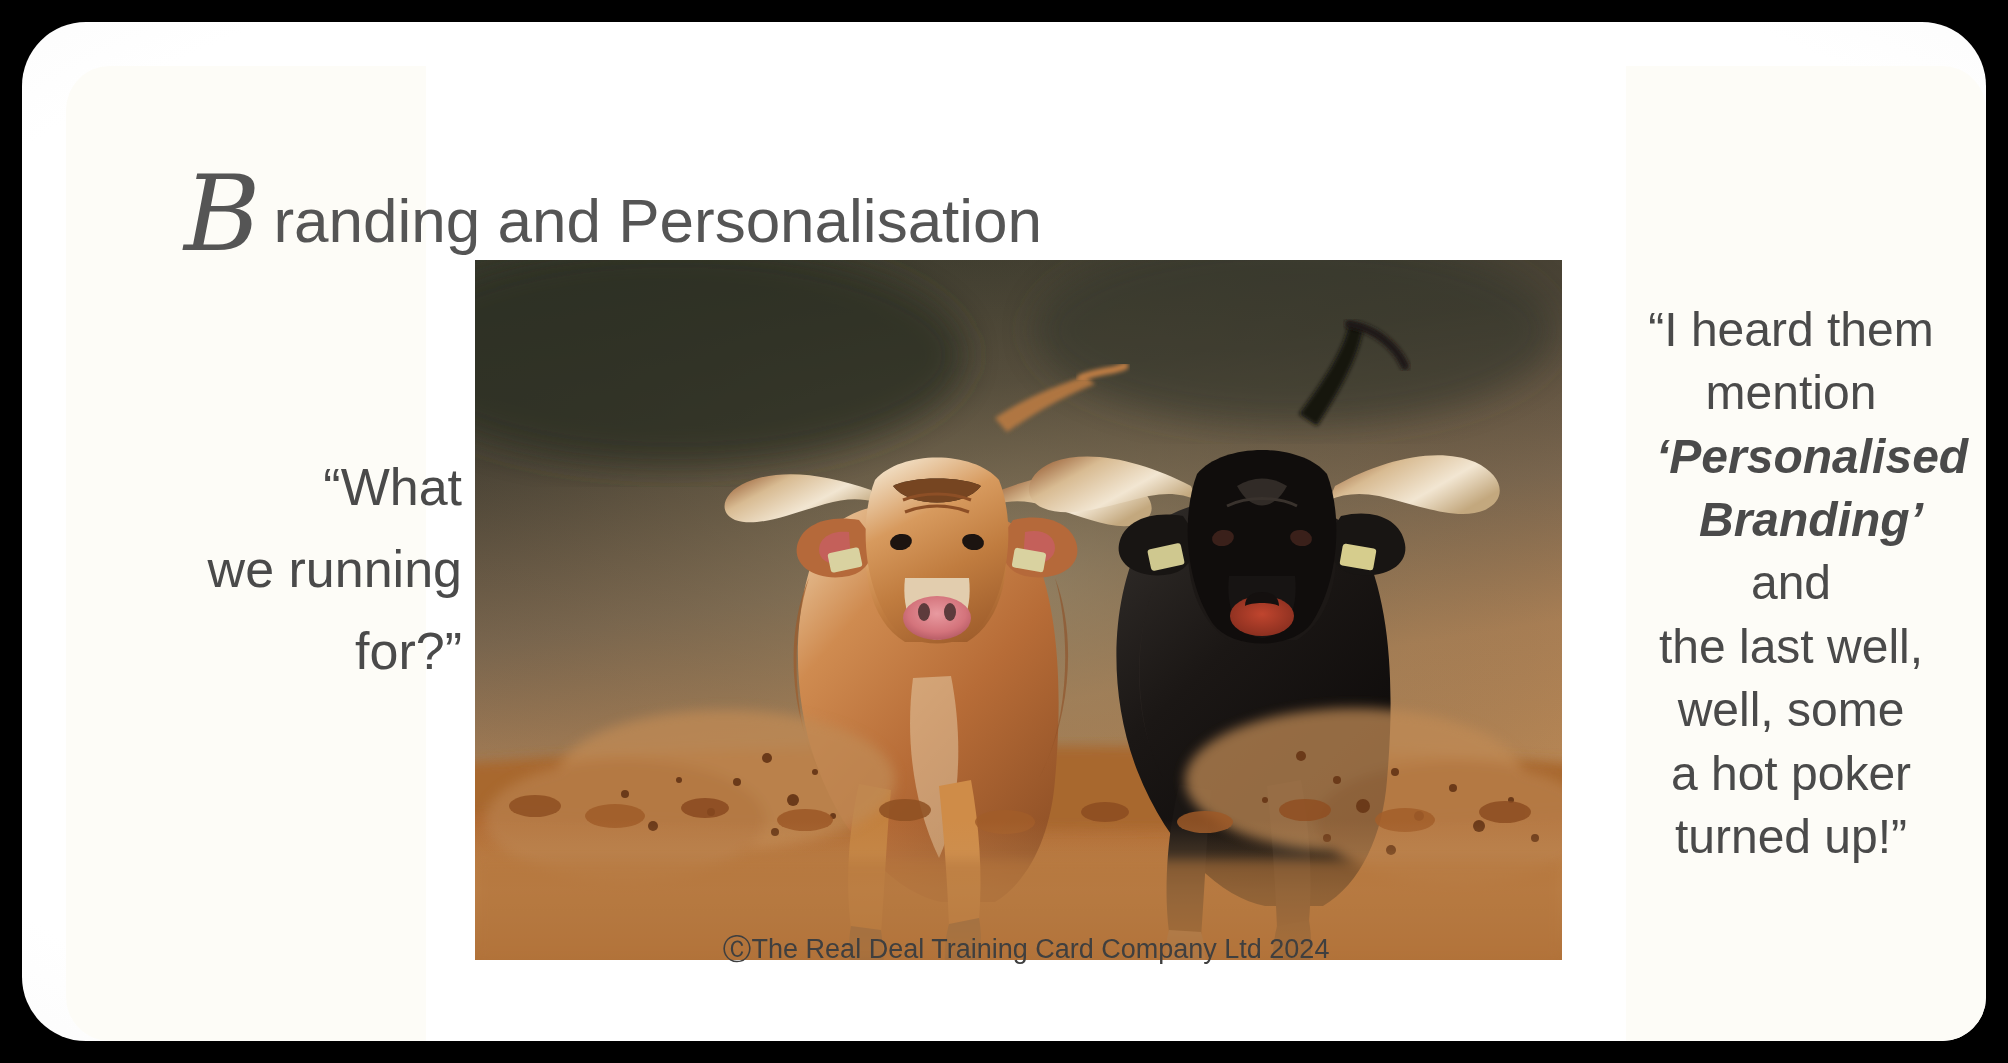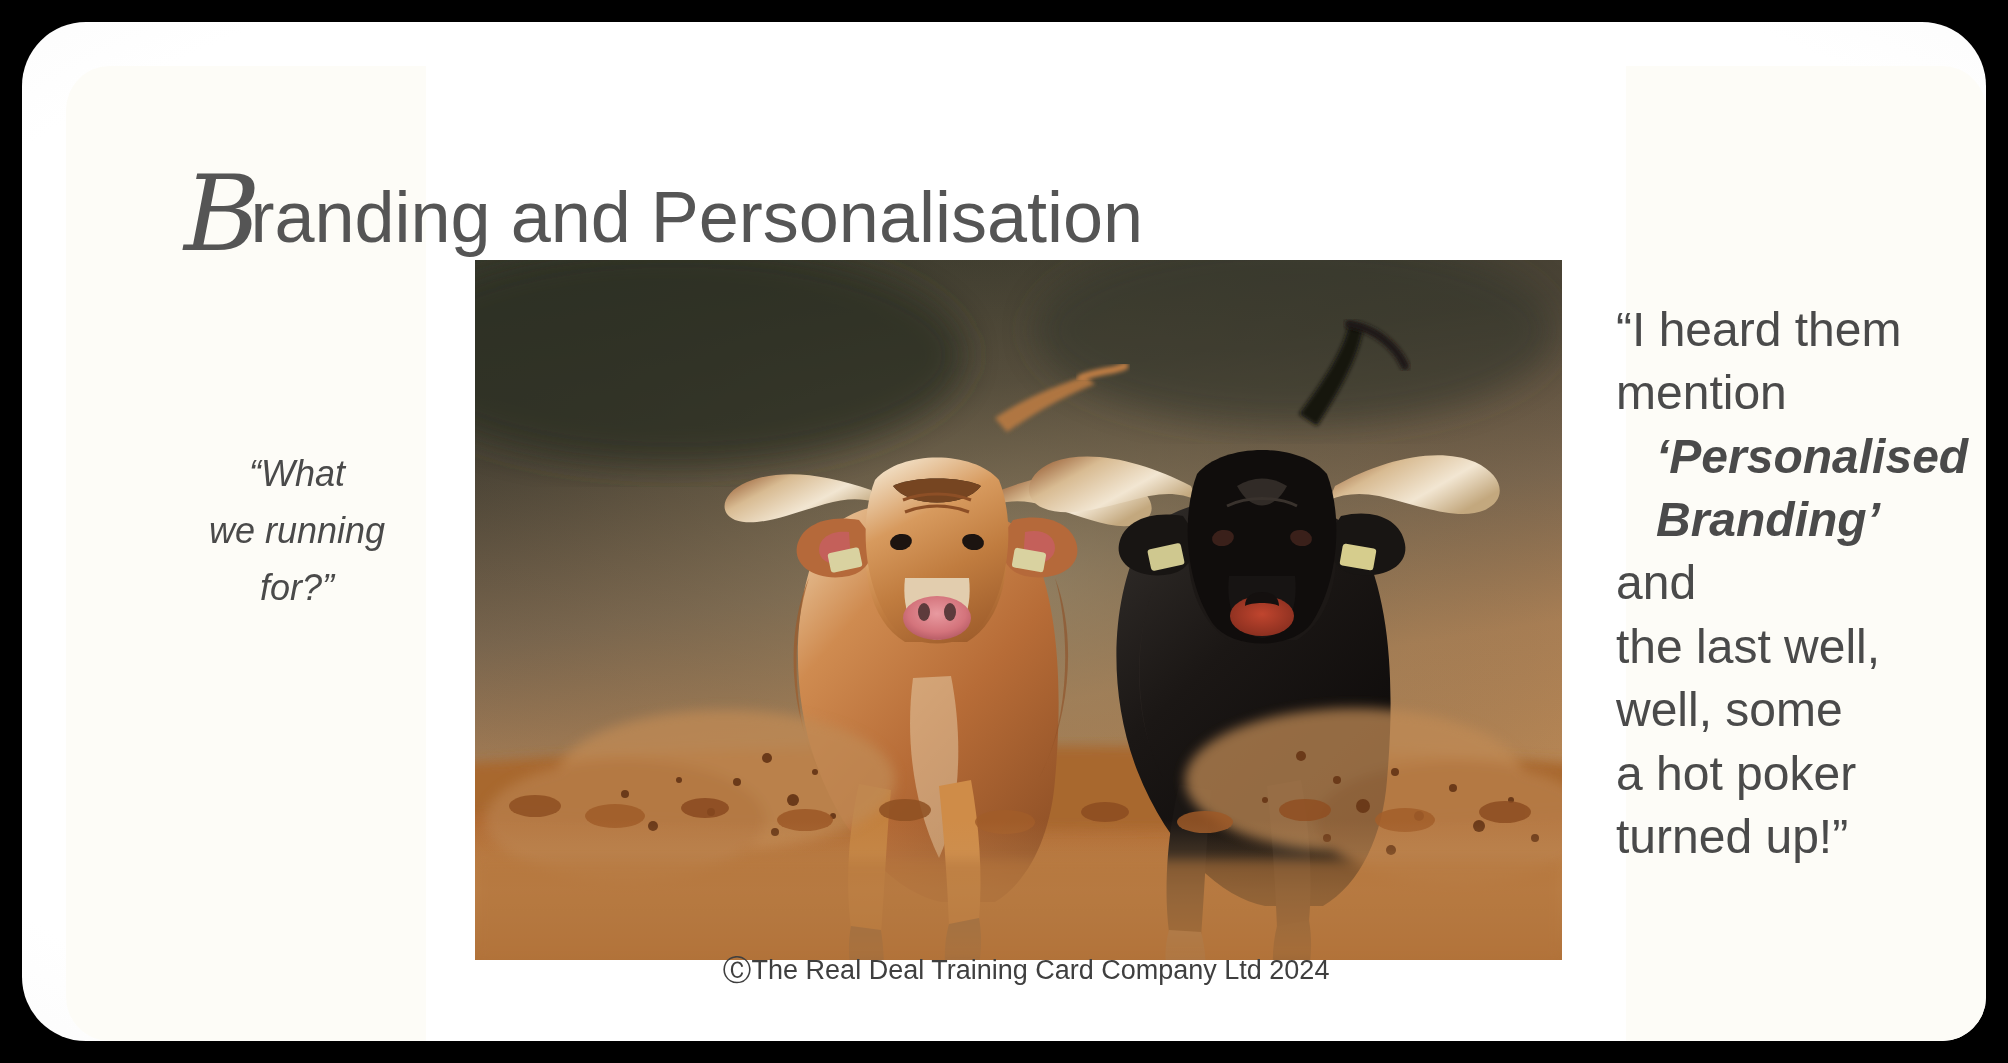--- a/index.html
+++ b/index.html
@@ -61,57 +61,57 @@
     font-family:"DejaVu Serif", serif;
     font-style:italic;
     font-size:104px;
     line-height:1;
     color:#555555;
     letter-spacing:-10px;
     position:relative; top:8px;
   }
   #title .rest {
     font-family:"Liberation Sans", sans-serif;
-    font-size:72px;
+    font-size:62px;
     font-weight:400;
     color:#555555;
     letter-spacing:0px;
+    margin-left:23px;
   }
 
   
   #logo {
     position:absolute;
     right:34px; top:66px;
     width:590px; height:168px;
   }
   #logo svg { display:block; width:590px; height:168px; }
   #logo .logo-txt {
     font-family:"Liberation Sans", sans-serif;
     font-size:34px;
     fill:#ffffff;
   }
 
   
   #quote-left {
     position:absolute;
     left:66px; top:380px;
     width:330px;
-    text-align:center;
-    font-size:36px;
-    font-style:italic;
+    text-align:right;
+    font-size:52px;
     line-height:1.58;
     color:#4a4a4a;
   }
 
   
   #quote-right {
     position:absolute;
     left:1550px; top:232px;
     width:350px;
-    text-align:left;
+    text-align:center;
     font-size:48px;
     line-height:1.32;
     color:#4a4a4a;
   }
   #quote-right b {
     font-weight:700;
     font-style:italic;
     margin-left:40px;
   }
 
@@ -121,21 +121,21 @@
     left:409px; top:194px;
     width:1087px; height:700px;
     overflow:hidden;
     background:#3a3226;
   }
   #photo svg { display:block; width:1087px; height:700px; }
 
   
   #footer {
     position:absolute;
-    left:0; top:884px;
+    left:0; top:863px;
     width:1920px;
     text-align:center;
     font-size:27px;
     color:#3f3f3f;
   }
   #footer .copy-mark {
     font-size:29px;
     position:relative; top:1px;
   }
 </style>

